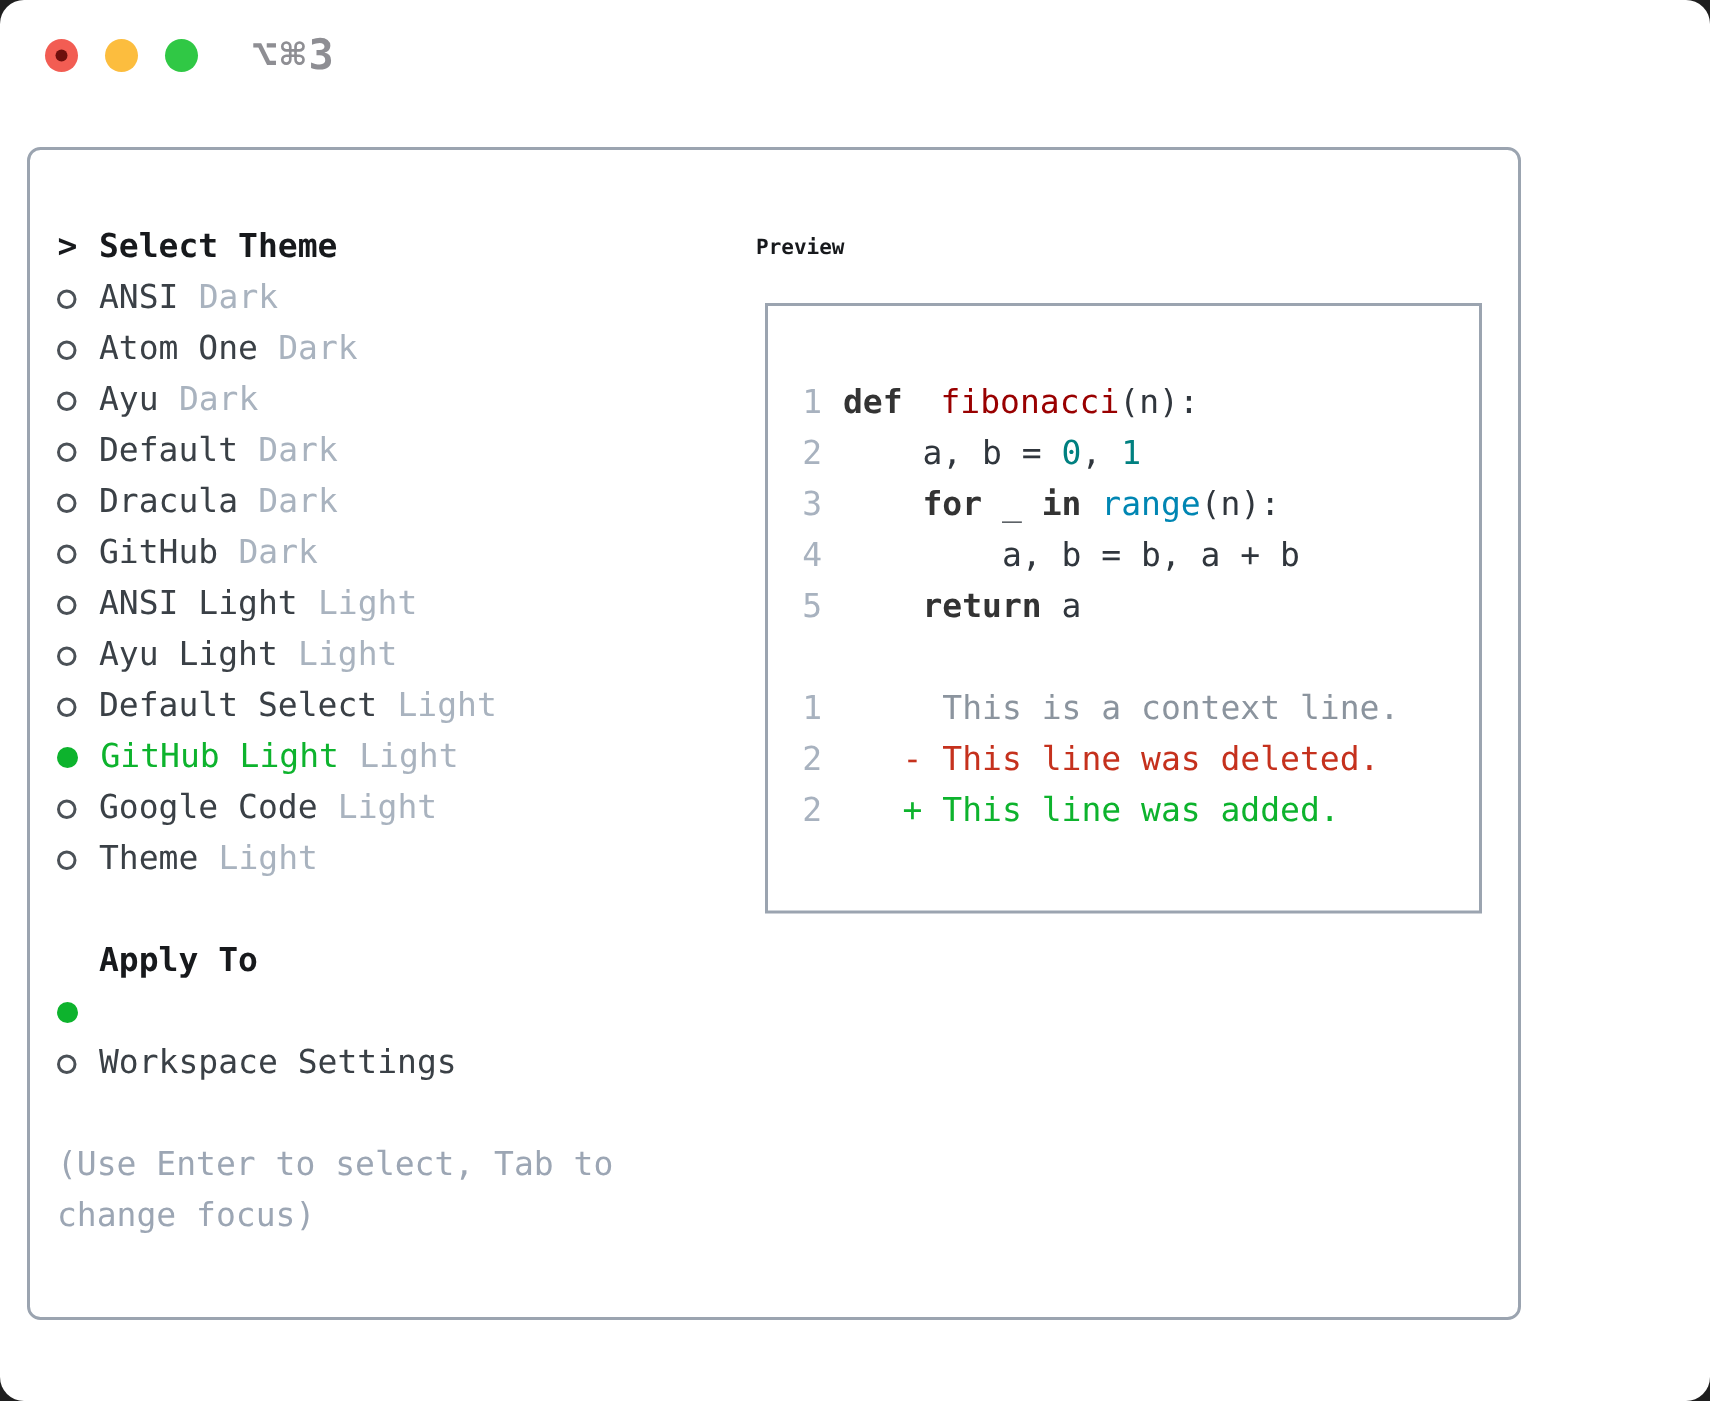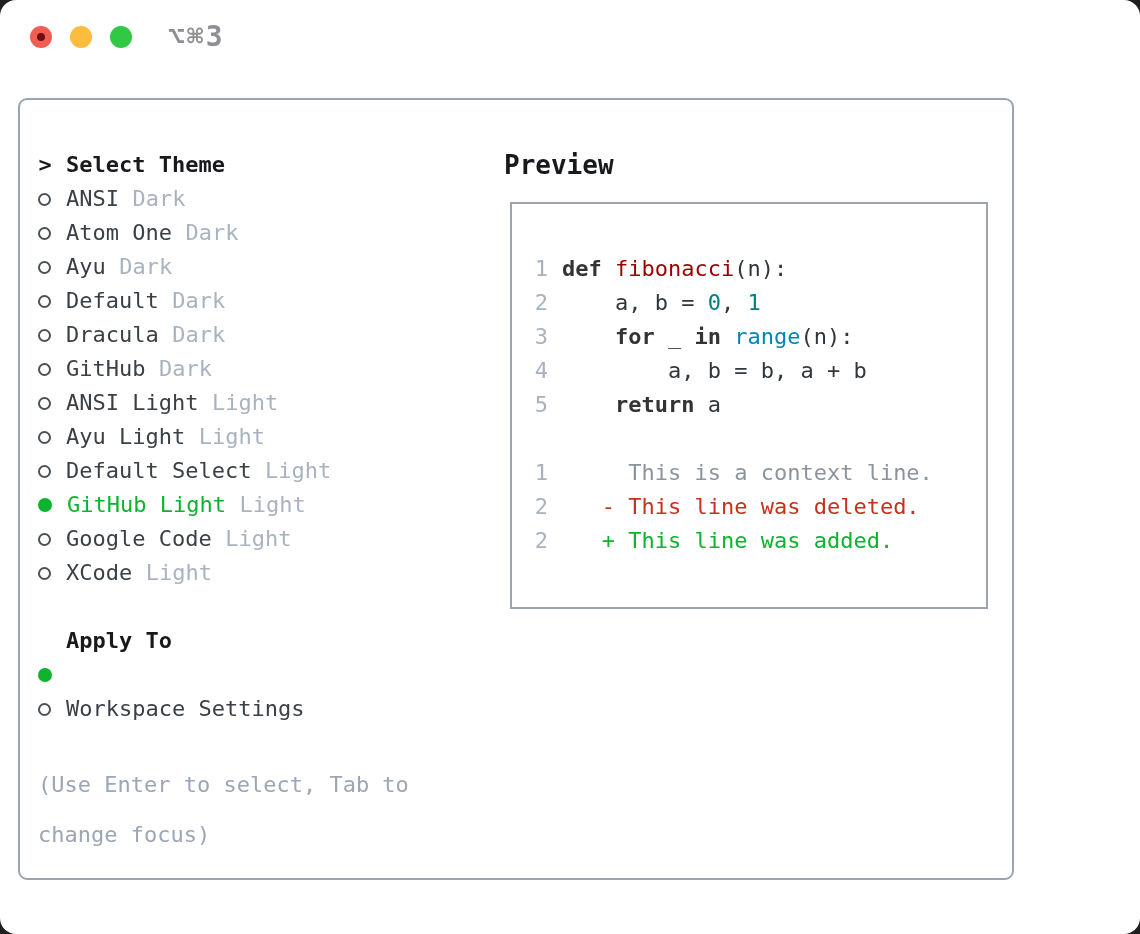--- a/index.html
+++ b/index.html
@@ -45,38 +45,38 @@
   .bullet {
     display:inline-block; width:13px; height:13px; border-radius:50%;
     border:2px solid #4b5157; box-sizing:border-box;
     margin-right:15px; flex:0 0 auto;
   }
   .bullet.sel { border:none; background:var(--accent_green); width:14px; height:14px; }
   .opt-name { color:var(--theme_name); }
   .opt-name.sel { color:var(--accent_green); }
   .opt-tag { color:var(--muted_tag); margin-left:13.5px; }
   .hint {
-    margin-top:0; color:var(--hint); white-space:pre-line; line-height:50px;
+    margin-top:0; color:var(--hint); white-space:pre-line; line-height:34px;
   }
   
   .preview-label {
     position:absolute; left:484px; top:48px;
-    font-size:26px; line-height:34px; font-weight:700; color:var(--text_primary);
+    font-size:14px; line-height:34px; font-weight:700; color:var(--text_primary);
   }
   .preview-box {
     position:absolute; left:490px; top:102px; width:478px; height:407px;
     border:2px solid var(--panel_border); background:#fff;
     box-sizing:border-box; padding:48px 0 0 22px; overflow:hidden;
   }
   .cline { height:34px; display:flex; font-size:22px; line-height:34px; white-space:pre; }
   .ln { display:inline-block; width:14px; margin-right:14px; text-align:right;
         color:var(--line_number); flex:0 0 auto; }
   .code { white-space:pre; color:var(--code_plain); }
   .tok-keyword { color:var(--code_keyword); font-weight:600; }
-  .tok-title   { color:var(--code_title); }
+  .tok-title   { color:var(--code_title);margin-left:12px; }
   .tok-number  { color:var(--code_number); }
   .tok-builtin { color:var(--code_builtin); }
   .diff-context { color:var(--diff_context); }
   .diff-deleted { color:var(--diff_deleted);text-align:right; }
   .diff-added   { color:var(--diff_added); }
 </style>
 </head>
 <body style="--accent_green: #0db32d; --panel_border: #9ba4b0; --text_primary: #17191c; --theme_name: #3a4046; --muted_tag: #a9b3bf; --hint: #9ca6b4; --line_number: #a8b2bf; --code_plain: #30363d; --code_keyword: #333333; --code_title: #990000; --code_number: #008080; --code_builtin: #0086b3; --diff_context: #8b949e; --diff_deleted: #c5311d; --diff_added: #0db32d; --traffic_red: #f25d53; --traffic_red_dot: #6e0f0d; --traffic_yellow: #fcbd3e; --traffic_green: #30c845; --title_text: #8e8e93;">
 
 <div class="titlebar">
@@ -146,21 +146,21 @@
           <span class="opt-name sel">GitHub Light</span>
           <span class="opt-tag">Light</span>
         </div>
         <div class="row">
           <span class="bullet"></span>
           <span class="opt-name">Google Code</span>
           <span class="opt-tag">Light</span>
         </div>
         <div class="row">
           <span class="bullet"></span>
-          <span class="opt-name">XCode</span>
+          <span class="opt-name">Theme</span>
           <span class="opt-tag">Light</span>
         </div>
       </div>
     <div class="spacer"></div>
     <div class="row">
       <span class="marker"></span>
       <span class="hdr">Apply To</span>
     </div>
     <div id="apply-list">
         <div class="row">

